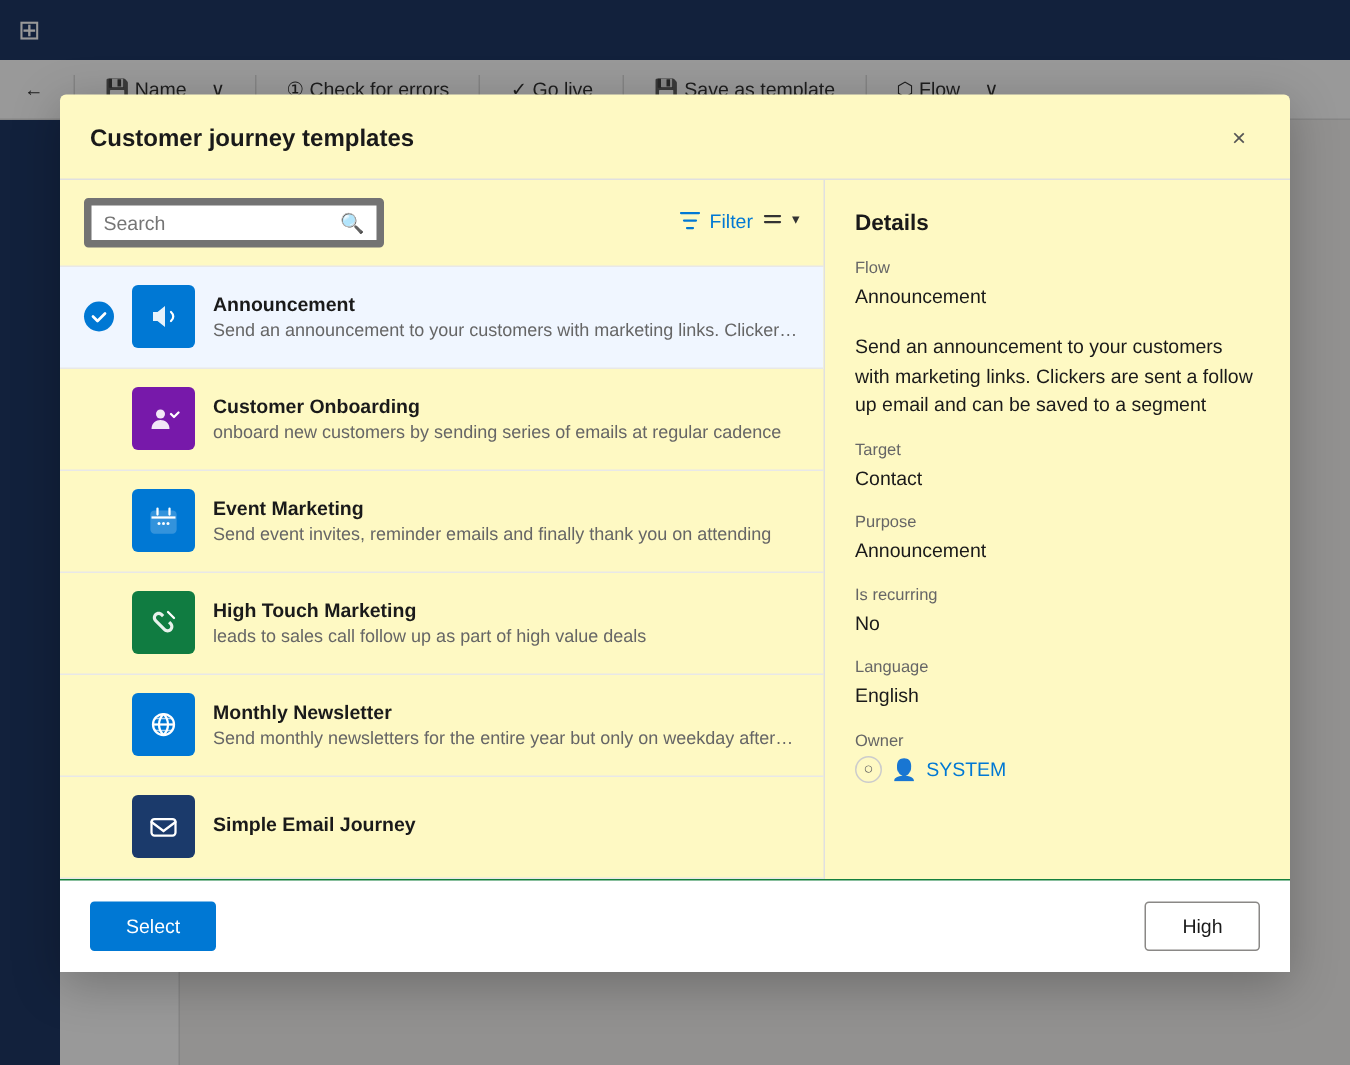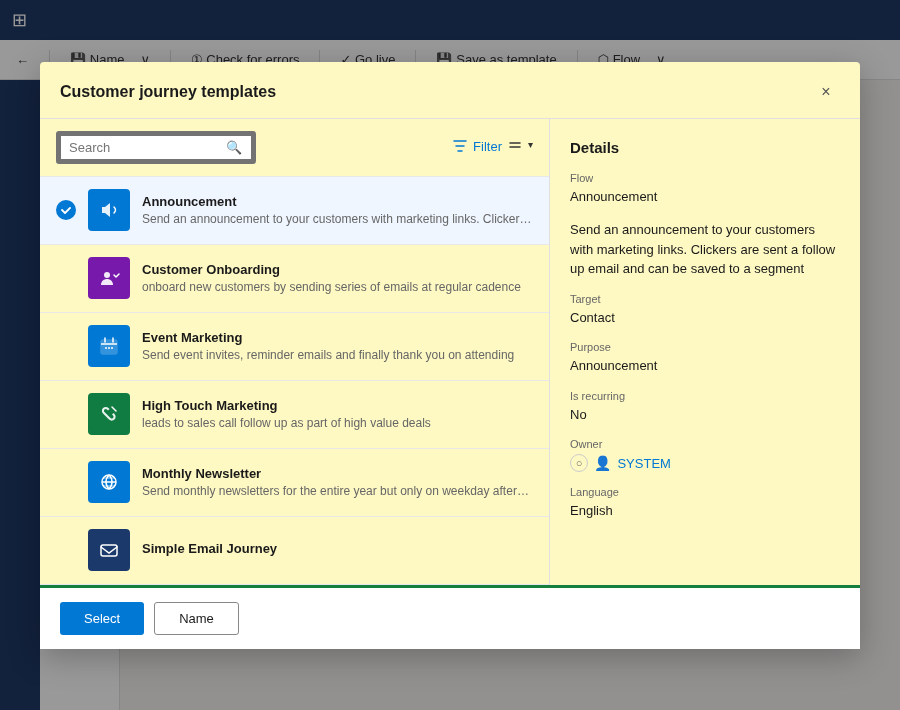--- a/index.html
+++ b/index.html
@@ -308,23 +308,23 @@
       font-size: 13px;
       text-decoration: none;
       display: flex;
       align-items: center;
       gap: 4px;
     }
 
     
     .modal-footer {
       padding: 14px 20px;
-      border-top: 3px solid #15803d;
-      display: flex;
-      justify-content: flex-start;
+      border-top: 1px solid #15803d;
+      display: flex;
+      justify-content: space-between;
       gap: 10px;
       background: #fff;
     }
 
     .btn-select {
       background: #0078d4;
       color: #fff;
       border: none;
       border-radius: 3px;
       padding: 8px 24px;
@@ -550,35 +550,35 @@
           <div class="detail-label">Purpose</div>
           <div class="detail-value">Announcement</div>
         </div>
 
         <div class="detail-field">
           <div class="detail-label">Is recurring</div>
           <div class="detail-value">No</div>
         </div>
 
         <div class="detail-field">
+          <div class="detail-label">Language</div>
+          <div class="detail-value">English</div>
+        </div>
+
+        <div class="detail-field">
           <div class="detail-label">Owner</div>
           <div class="owner-row">
             <div class="owner-icon">○</div>
             <span style="color:#0078d4; font-size:14px;">👤</span>
             <span class="owner-link">SYSTEM</span>
           </div>
         </div>
-
-        <div class="detail-field">
-          <div class="detail-label">Language</div>
-          <div class="detail-value">English</div>
-        </div>
       </div>
 
     </div>
 
     <div class="modal-footer">
       <button class="btn-select">Select</button>
-      <button class="btn-skip">Name</button>
+      <button class="btn-skip">High</button>
     </div>
 
   </div>
 </div>
 
 </body></html>

